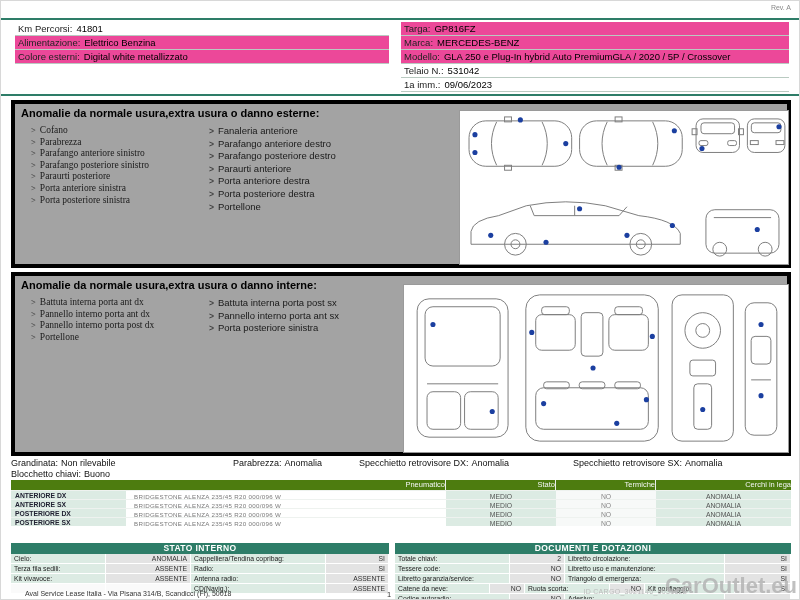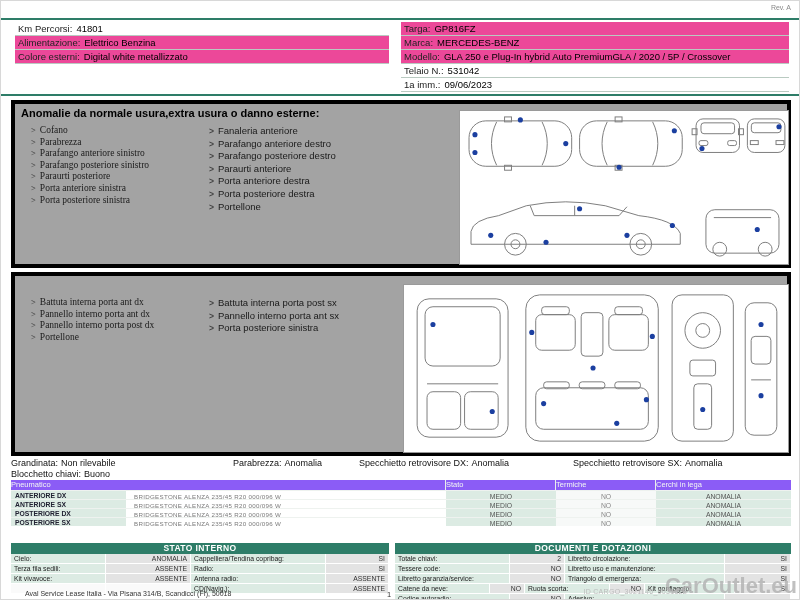--- a/index.html
+++ b/index.html
@@ -37,21 +37,21 @@
   .sketch { stroke:#7d7d7d; fill:none; stroke-width:1; }
   .dot { fill:#1b3fa0; stroke:none; }
 
   .summary { position:absolute; left:10px; top:457px; width:780px; height:24px; font-size:9px; color:#111; }
   .s-item { position:absolute; top:0; white-space:nowrap; }
   .s0 { left:0; } .s1 { left:222px; } .s2 { left:348px; } .s3 { left:562px; } .s4 { left:0; top:11px; }
   .s-item .lab { margin-right:3px; }
 
   .tire-table { position:absolute; left:10px; top:479px; width:780px; }
   .t-head { display:flex; height:10px; }
-  .th { background:#8b5cf6; color:#f3f6f4; font-size:7.5px; line-height:10px; text-align:left; border-right:1px solid #e8eeea; }
+  .th { background:#4d7c0f; color:#f3f6f4; font-size:7.5px; line-height:10px; text-align:right; border-right:1px solid #e8eeea; }
   .th:last-child { border-right:none; }
   .c-pneu { width:435px; } .c-stato { width:110px; } .c-term { width:100px; } .c-cerchi { width:135px; }
   .t-row { display:flex; height:9px; border-top:1px solid #eef2ef; }
   .td { overflow:hidden; white-space:nowrap; }
   .td.pos    { width:115px; background:#dcebe3; font-weight:bold; color:#223; padding:1px 4px; font-size:6.8px; }
   .td.spec   { width:320px; color:#7a7a7a; padding:1.5px 8px; font-size:6.2px; letter-spacing:.3px; }
   .td.stato  { width:110px; background:#dcebe3; text-align:center; color:#555; padding:1.5px 0; font-size:6.8px; }
   .td.term   { width:100px; background:#f7f9f8; text-align:center; color:#888; padding:1.5px 0; font-size:6.8px; }
   .td.cerchi { width:135px; background:#dcebe3; text-align:center; color:#555; padding:1.5px 0; font-size:6.8px; }
 
@@ -184,20 +184,21 @@
           <circle class="dot" cx="120" cy="99" r="2.6"></circle>
             <circle class="dot" cx="168" cy="126" r="2.6"></circle>
           <circle class="dot" cx="214" cy="116" r="2.6"></circle>
             <circle class="dot" cx="300" cy="120" r="2.6"></circle>
         </g>
       </svg>
     </div>
   </div>
 
   <div class="anomaly-box" id="int-box">
+    <div class="box-heading">Anomalie da normale usura,extra usura o danno interne:</div>
     <div class="anom-col" id="int-col1">
       <div class="anom-item"><span class="bullet">&gt;</span><span>Battuta interna porta ant dx</span></div>
       <div class="anom-item"><span class="bullet">&gt;</span><span>Pannello interno porta ant dx</span></div>
       <div class="anom-item"><span class="bullet">&gt;</span><span>Pannello interno porta post dx</span></div>
       <div class="anom-item"><span class="bullet">&gt;</span><span>Portellone</span></div>
     </div>
     <div class="anom-col" id="int-col2">
       <div class="anom-item"><span class="bullet">&gt;</span><span>Battuta interna porta post sx</span></div>
       <div class="anom-item"><span class="bullet">&gt;</span><span>Pannello interno porta ant sx</span></div>
       <div class="anom-item"><span class="bullet">&gt;</span><span>Porta posteriore sinistra</span></div>

